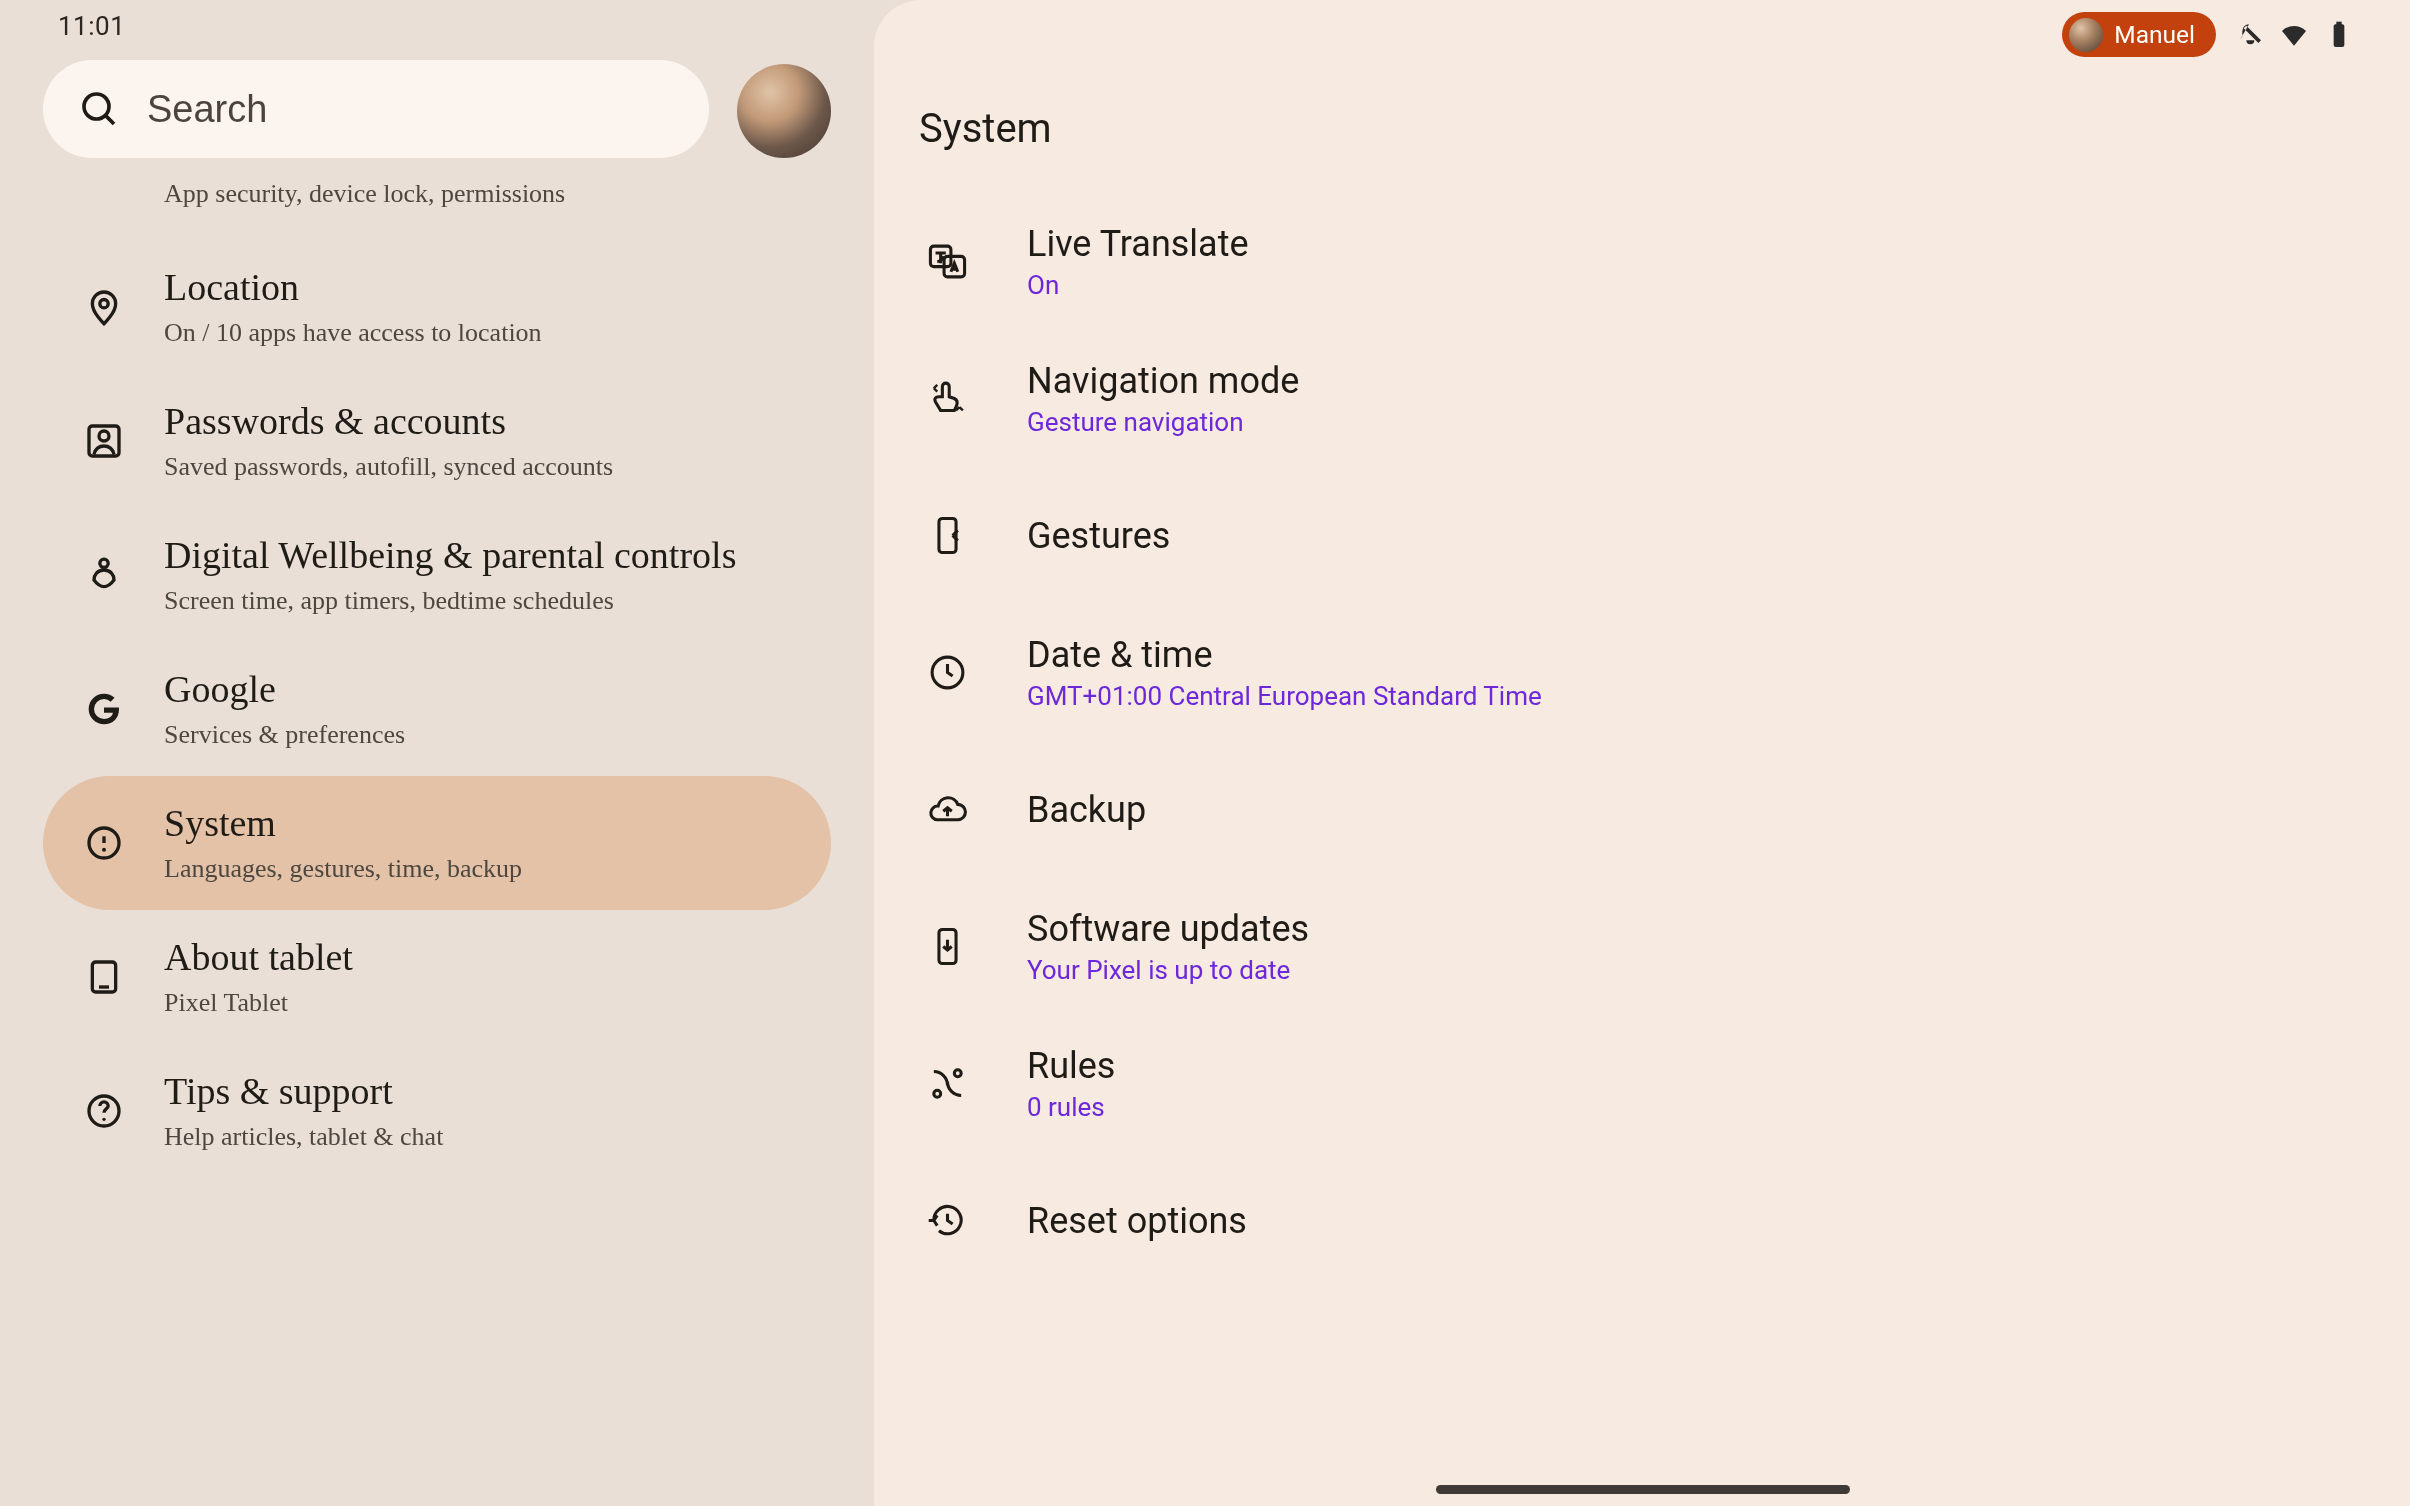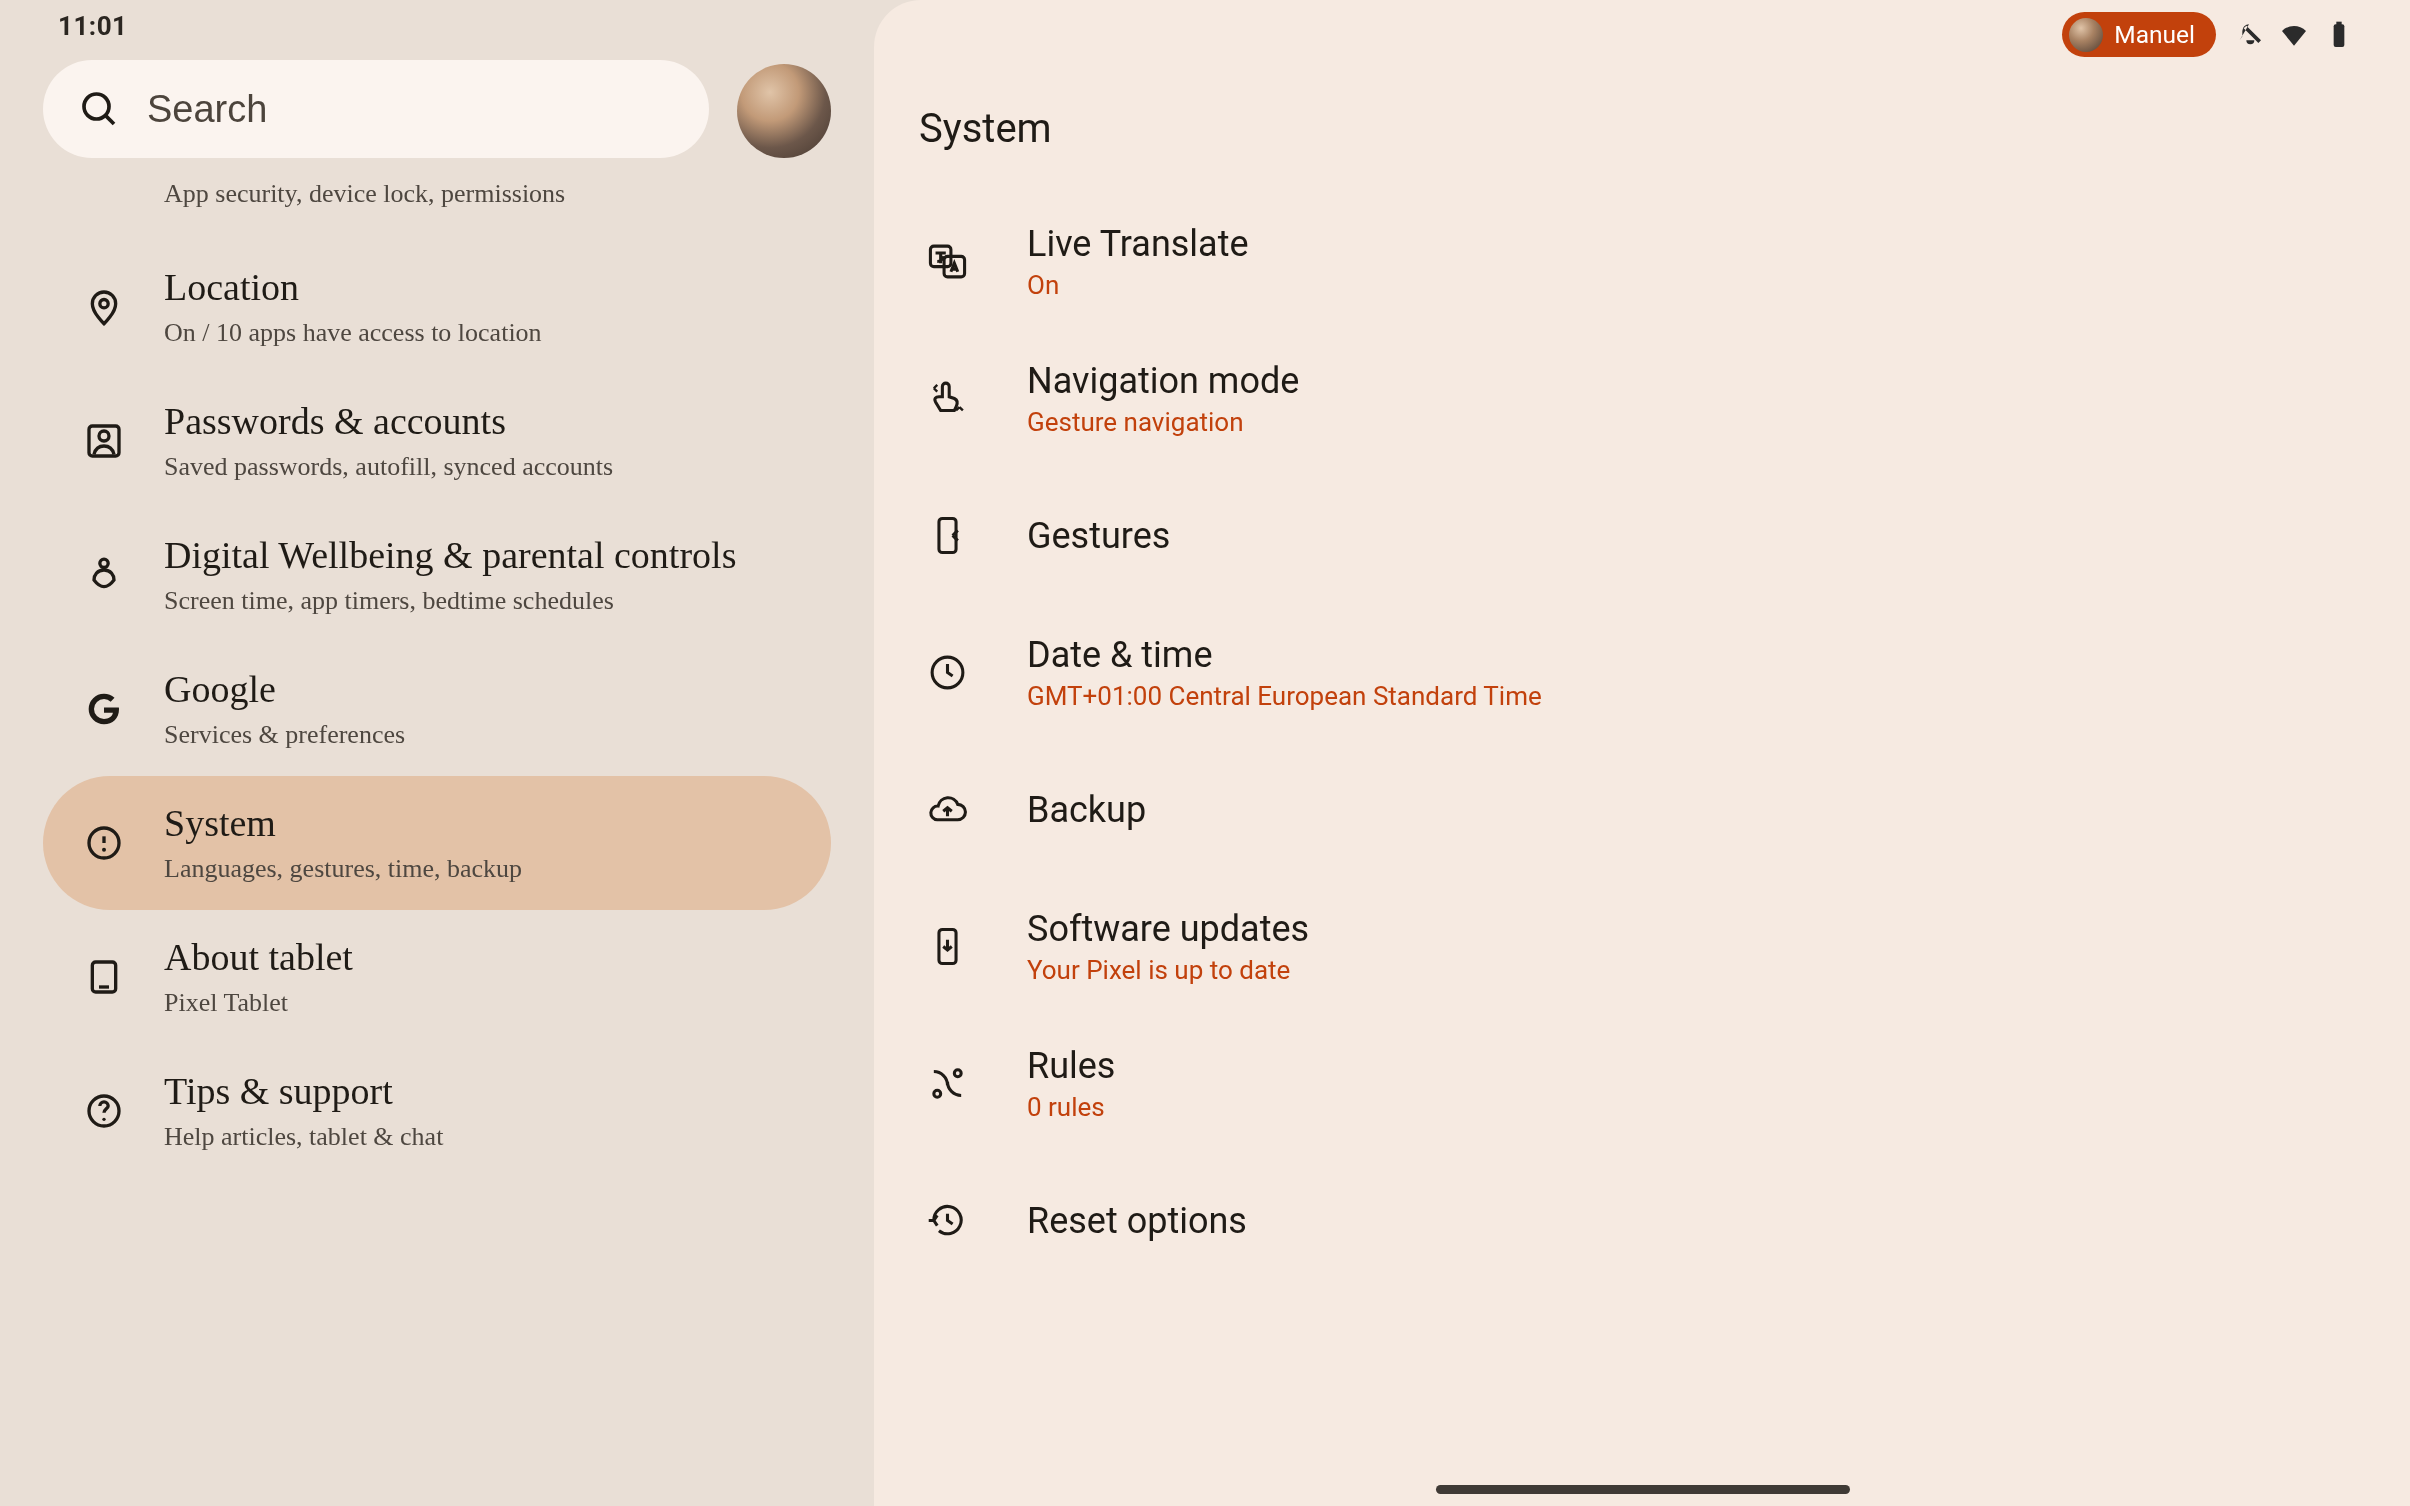--- a/index.html
+++ b/index.html
@@ -16,21 +16,21 @@
     width: 874px;
     height: 100%;
     background: #e9dfd6;
     display: flex;
     flex-direction: column;
   }
   .statusbar-left {
     height: 47px;
     padding: 11.3px 0 0 58px;
     font-size: 26px;
-    font-weight: 700;
+    font-weight: 400;
     letter-spacing: 0.5px;
     color: #2b2621;
   }
   .search-row {
     display: flex;
     align-items: flex-end;
     gap: 28px;
     padding: 13px 43px;
   }
   .search-pill {
@@ -129,21 +129,21 @@
     display:flex;
     align-items:center;
     gap: 41px;
     min-height: 137px;
     padding: 21px 9.4px 21px 13px;
     cursor:pointer;
   }
   .detail-item .d-icon { width:45px; height:45px; flex-shrink:0; display:flex; align-items:center; justify-content:center; }
   .detail-item .d-text { display:flex; flex-direction:column; gap:5.6px;margin-left:16px; }
   .d-title { font-size: 36px; color:#1f1b16; }
-  .d-sub   { font-size: 26px; color:#c2410c; }
+  .d-sub   { font-size: 26px; color:#6d28d9; }
 
   
   .nav-handle {
     position:absolute;
     bottom:13px; left:50%;
     transform:translateX(-50%);
     width: 414px; height: 9.4px;
     background:#1f1b16;
     border-radius: 5.6px;
     opacity:0.85;

